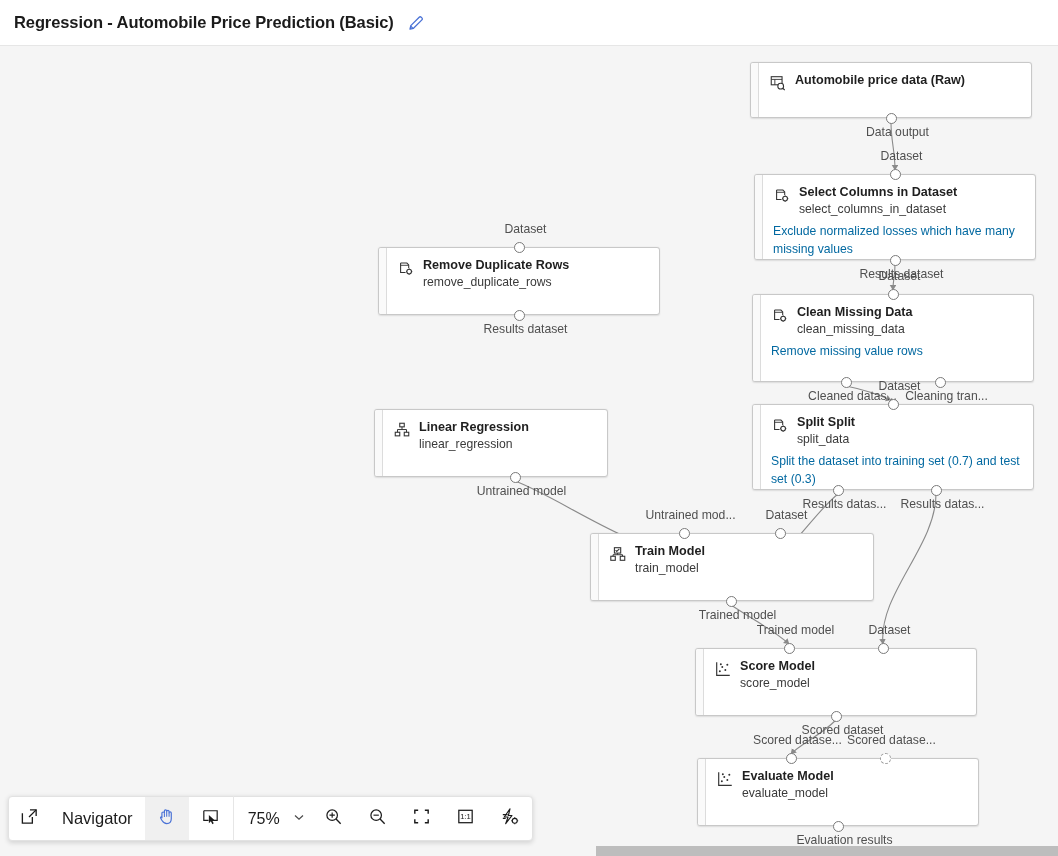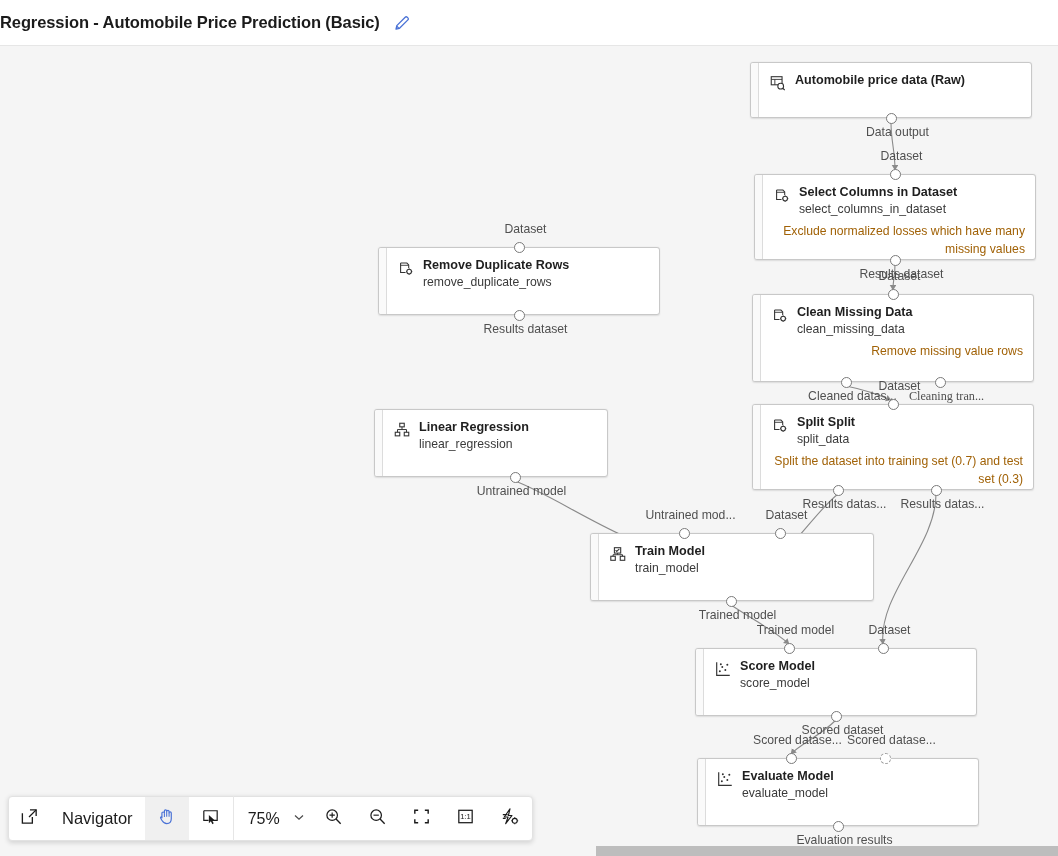--- a/index.html
+++ b/index.html
@@ -12,20 +12,21 @@
   #app { position: relative; width: 1058px; height: 856px; }
 
   
   .header {
     position: absolute; left: 0; top: 0;
     width: 1058px; height: 46px;
     background: #ffffff;
     border-bottom: 1px solid #e6e6e6;
     display: flex; align-items: center;
     box-sizing: border-box;
+    padding-left: 14px;
   }
   .header-title {
     font-size: 16.5px; font-weight: bold; color: #1b1b1b;
     letter-spacing: -0.1px;
   }
   .edit-pencil { margin-left: 12px; display: flex; align-items: center; cursor: pointer; }
 
   
   .canvas {
     position: absolute; left: 0; top: 46px;
@@ -50,23 +51,23 @@
     width: 7px; background: #fafafa;
     border-right: 1px solid #dcdcdc;
   }
   .node-body { position: relative; padding: 10px 10px 8px 18px; }
   .node-head { display: flex; align-items: flex-start; }
   .node-icon { width: 18px; height: 18px; flex: 0 0 18px; margin-right: 8px; margin-top: 1px; }
   .node-titles { display: flex; flex-direction: column; }
   .node-title { font-size: 12.6px; font-weight: bold; color: #1f1f1f; line-height: 15px; }
   .node-sub { font-size: 12.2px; color: #3a3a3a; line-height: 16px; margin-top: 1px; }
   .node-desc {
-    font-size: 12.2px; color: #a16207; line-height: 18px;
+    font-size: 12.2px; color: #0369a1; line-height: 18px;
     margin-top: 5px; margin-left: 0px;
-    max-height: 36px; overflow: hidden; text-align: right;
+    max-height: 36px; overflow: hidden;
   }
 
   
   .port {
     position: absolute; width: 11px; height: 11px;
     border-radius: 50%;
     background: #ffffff; border: 1.4px solid #7a7a7a;
     box-sizing: border-box;
   }
   .port.dashed { border-style: dashed; border-color: #9e9e9e; }
@@ -210,21 +211,21 @@
             </div>
           </div>
           <div class="node-desc">Remove missing value rows</div>
         </div>
       </div>
       <div class="port" style="left: 887.5px; top: 242.5px;"></div>
       <div class="plabel" style="left: 893px; top: 223px; transform: translateX(-50%);">Dataset</div>
       <div class="port" style="left: 840.5px; top: 330.5px;"></div>
       <div class="plabel" style="left: 846px; top: 343px; transform: translateX(-50%);">Cleaned datas...</div>
       <div class="port" style="left: 934.5px; top: 330.5px;"></div>
-      <div class="plabel" style="left: 940px; top: 343px; transform: translateX(-50%); font-family: Liberation Serif, serif;">Cleaning tran...</div>
+      <div class="plabel" style="left: 940px; top: 343px; transform: translateX(-50%);">Cleaning tran...</div>
       <div class="node" style="left: 752px; top: 358px; width: 282px; height: 86px;">
         <div class="node-accent"></div>
         <div class="node-body">
           <div class="node-head">
             <span class="node-icon"><svg viewBox="0 0 20 20" width="18" height="18">
                 <path d="M4 4.5 L11 4.5 L13 6.5 L13 10 M4 4.5 L4 15 L9.5 15" fill="none" stroke="#333" stroke-width="1.2"></path>
                 <path d="M4 7 L13 7" stroke="#333" stroke-width="1"></path>
                 <circle cx="13.5" cy="14" r="2.6" fill="none" stroke="#333" stroke-width="1.2"></circle>
                 <path d="M13.5 10.5 L13.5 11.4 M13.5 16.6 L13.5 17.5 M10 14 L10.9 14 M16.1 14 L17 14" stroke="#333" stroke-width="1.1"></path>
               </svg></span>

